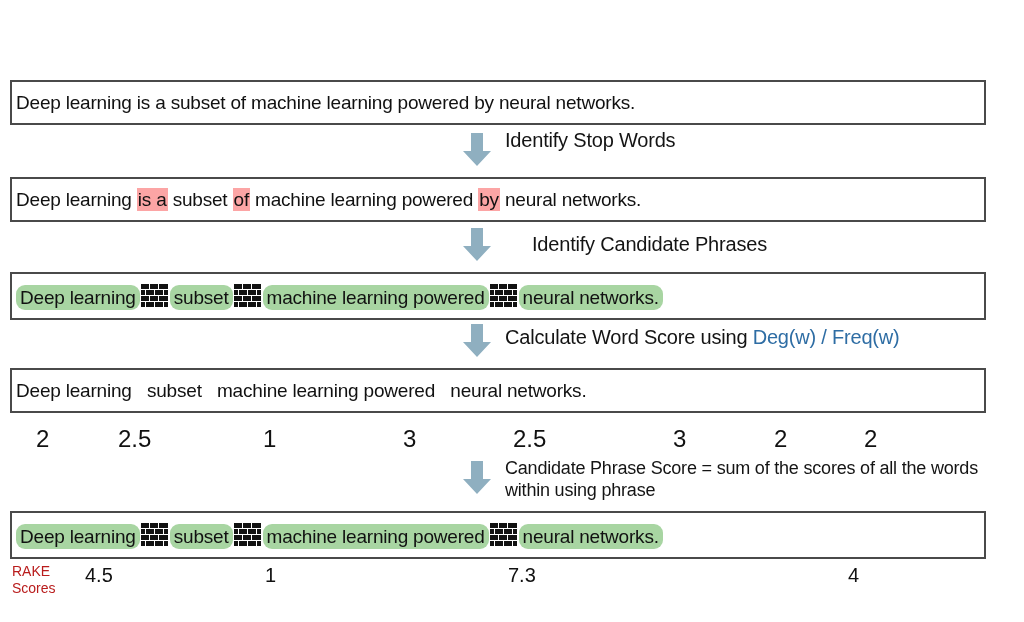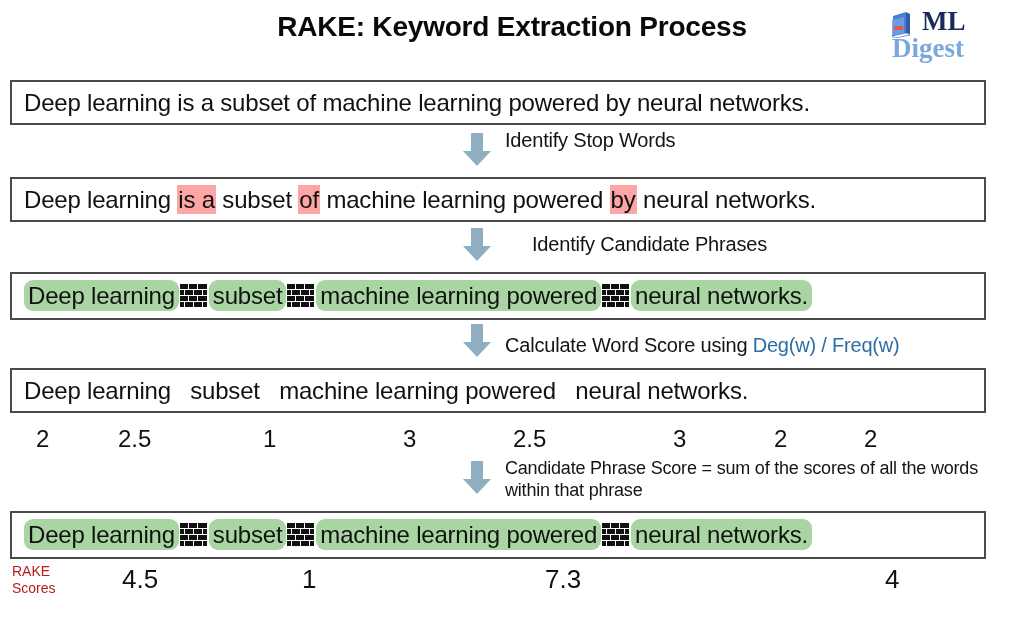--- a/index.html
+++ b/index.html
@@ -39,23 +39,23 @@
   
   .sbox {
     position: absolute;
     left: 10px; width: 976px;
     border: 2px solid #4a4a4a;
     background: #ffffff;
     box-sizing: border-box;
     display: flex; align-items: center;
   }
   .sline {
-    font-size: 24px;
+    font-size: 19px;
     white-space: nowrap;
-    padding-left: 12px;
+    padding-left: 4px;
     letter-spacing: -0.2px;
     color: #111111;
   }
 
   #box-original { top: 80px; height: 45px; }
   #box-stopwords { top: 177px; height: 45px; }
   #box-phrases  { top: 272px; height: 48px; }
   #box-scored   { top: 368px; height: 45px; }
   #box-final    { top: 511px; height: 48px; }
 
@@ -82,21 +82,21 @@
     white-space: nowrap;
     letter-spacing: -0.2px;
   }
   .blue-formula { color: #2E6DA4; }
 
   #arrow1 { left: 462px; top: 133px; }
   #label1 { left: 505px; top: 129px; }
   #arrow2 { left: 462px; top: 228px; }
   #label2 { left: 532px; top: 233px; }
   #arrow3 { left: 462px; top: 324px; }
-  #label3 { left: 505px; top: 326px; margin-top: 8px; }
+  #label3 { left: 505px; top: 326px; }
   #arrow4 { left: 462px; top: 461px; }
   #label4 {
     left: 505px; top: 457px; width: 500px;
     font-size: 18px; line-height: 22px; white-space: normal;
   }
 
   
   .wordscore {
     position: absolute;
     top: 425px;
@@ -105,44 +105,29 @@
   }
 
   
   #rake-label {
     position: absolute; left: 12px; top: 563px;
     font-size: 14px; line-height: 17px; color: #b91c1c;
   }
   .rakescore {
     position: absolute;
     top: 564px;
-    font-size: 26px;
-    color: #111111;
-    margin-left: 37px;
+    font-size: 20px;
+    color: #111111;
   }
 </style>
 </head>
 <body>
 
 <div id="header">
-  <div id="page-title">RAKE: Keyword Extraction Process</div>
-
-  <div id="logo">
-    <span id="logo-book">
-      <svg width="34" height="28" viewBox="0 0 34 28">
-        <path d="M3 6 L16 2 L16 23 L3 26 Z" fill="#4A7FD4"></path>
-        <path d="M16 2 L20 4 L20 24 L16 23 Z" fill="#2E5CA8"></path>
-        <path d="M2 10 L14 7 L14 25 L2 27 Z" fill="#6FA0E8" opacity="0.9"></path>
-        <rect x="4" y="16" width="9" height="4" fill="#E8554E"></rect>
-        <path d="M2 26 L16 23 L20 25 L5 28 Z" fill="#FFFFFF" stroke="#2E5CA8" stroke-width="0.6"></path>
-      </svg>
-    </span>
-    <span id="logo-ml">ML</span>
-    <span id="logo-digest">Digest</span>
-  </div>
+
 </div>
 
 <div class="sbox" id="box-original">
   <span class="sline">Deep learning is a subset of machine learning powered by neural networks.</span>
 </div>
 
 <span class="arrow" id="arrow1">
   <svg width="30" height="34" viewBox="0 0 30 34">
       <path d="M9 0 H21 V18 H29 L15 33 L1 18 H9 Z" fill="#8FAFC0"></path>
     </svg>
@@ -229,21 +214,21 @@
     <div class="wordscore" style="left: 673px;">3</div>
     <div class="wordscore" style="left: 774px;">2</div>
     <div class="wordscore" style="left: 864px;">2</div>
   </div>
 
 <span class="arrow" id="arrow4">
   <svg width="30" height="34" viewBox="0 0 30 34">
       <path d="M9 0 H21 V18 H29 L15 33 L1 18 H9 Z" fill="#8FAFC0"></path>
     </svg>
 </span>
-<div class="steplabel" id="label4">Candidate Phrase Score = sum of the scores of all the words within that phrase</div>
+<div class="steplabel" id="label4">Candidate Phrase Score = sum of the scores of all the words within using phrase</div>
 
 <div class="sbox" id="box-final">
   <span class="sline" id="final-line"><span class="hl-green">Deep learning</span><span class="brick"><svg width="28" height="26" viewBox="0 0 28 26">
           <rect x="0" y="1" width="8" height="5" fill="#111"></rect>
           <rect x="9" y="1" width="8" height="5" fill="#111"></rect>
           <rect x="18" y="1" width="9" height="5" fill="#111"></rect>
           <rect x="0" y="7" width="4" height="5" fill="#111"></rect>
           <rect x="5" y="7" width="8" height="5" fill="#111"></rect>
           <rect x="14" y="7" width="8" height="5" fill="#111"></rect>
           <rect x="23" y="7" width="4" height="5" fill="#111"></rect>

